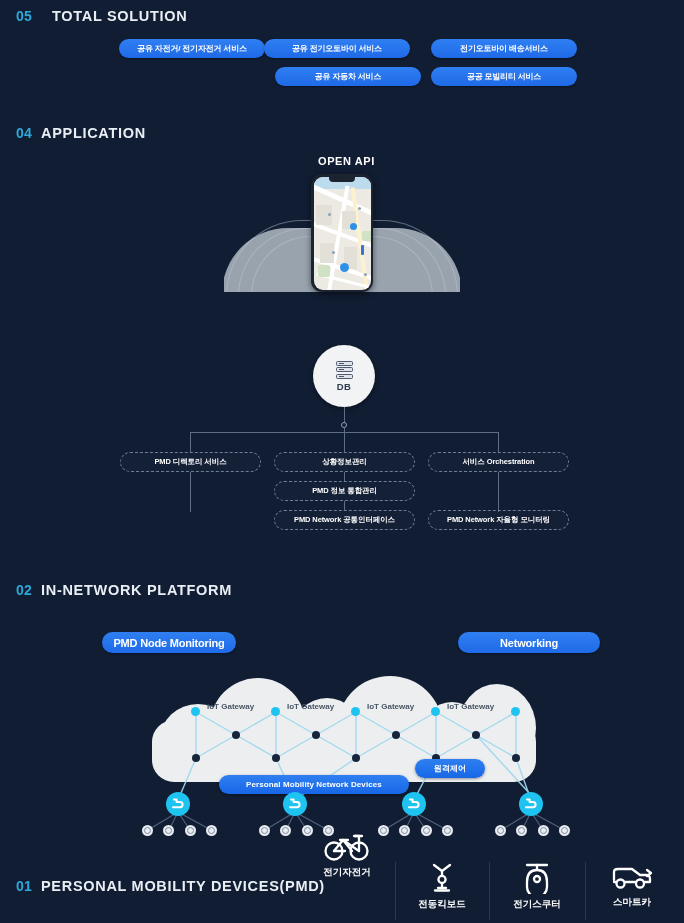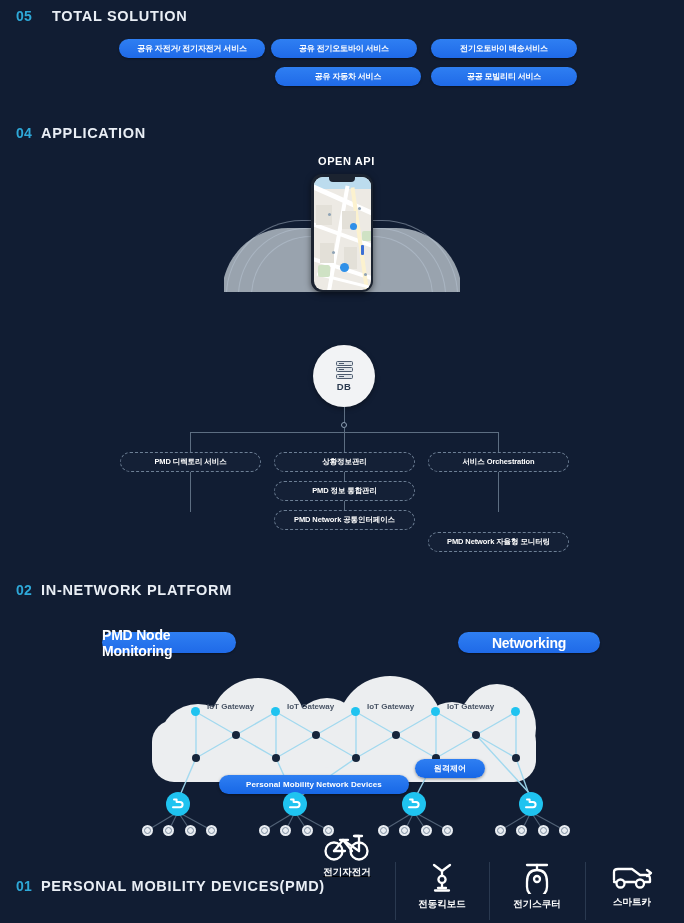--- a/index.html
+++ b/index.html
@@ -18,21 +18,21 @@
 
   
   .pill {
     position: absolute; height: 19px; border-radius: 10px;
     background: linear-gradient(180deg,#2f7ff2 0%, #1f6ae8 100%);
     color: #ffffff; font-size: 8px; font-weight: bold;
     display: flex; align-items: center; justify-content: center;
     letter-spacing: -.2px;
     box-shadow: 0 1px 2px rgba(0,0,0,.35);
   }
-  .pill-lg { height: 21px; border-radius: 11px; font-size: 14px; }
+  .pill-lg { height: 21px; border-radius: 11px; font-size: 11px; }
 
   
   .openapi { position: absolute; color: #ffffff; font-size: 11px; font-weight: bold; letter-spacing: .6px; }
   .dome-wrap { position: absolute; overflow: hidden; }
   .dome {
     position: absolute; left: 0; top: 0;
     width: 240px; height: 120px;
     border-top-left-radius: 120px; border-top-right-radius: 120px;
     background: #99a3ae;
   }
@@ -139,21 +139,21 @@
 <body>
 
 <div class="page">
 
   <div class="sec-head" style="left:16px; top:8px;gap:20px;">
     <span class="sec-num">05</span>
     <span class="sec-title">TOTAL SOLUTION</span>
   </div>
 
   <div class="pill" style="left:119px; top:39px; width:146px;">공유 자전거/ 전기자전거 서비스</div>
-  <div class="pill" style="left:271px; top:39px; width:146px;">공유 전기오토바이 서비스</div>
+  <div class="pill" style="left:264px; top:39px; width:146px;">공유 전기오토바이 서비스</div>
   <div class="pill" style="left:431px; top:39px; width:146px;">전기오토바이 배송서비스</div>
   <div class="pill" style="left:275px; top:67px; width:146px;">공유 자동차 서비스</div>
   <div class="pill" style="left:431px; top:67px; width:146px;">공공 모빌리티 서비스</div>
 
   <div class="sec-head" style="left:16px; top:125px;">
     <span class="sec-num">04</span>
     <span class="sec-title">APPLICATION</span>
   </div>
 
   <div class="openapi" style="left:318px; top:155px;">OPEN API</div>
@@ -216,21 +216,21 @@
   <div class="conn conn-v" style="left:344px; top:501px; height:9px;"></div>
   <div class="conn conn-v" style="left:498px; top:472px; height:40px;"></div>
 
   <div class="svc-box" style="left:120px; top:452px; width:141px;">PMD 디렉토리 서비스</div>
   <div class="svc-box" style="left:274px; top:452px; width:141px;">상황정보관리</div>
   <div class="svc-box" style="left:428px; top:452px; width:141px;">서비스 Orchestration</div>
 
   <div class="svc-box" style="left:274px; top:481px; width:141px;">PMD 정보 통합관리</div>
 
   <div class="svc-box" style="left:274px; top:510px; width:141px;">PMD Network 공통인터페이스</div>
-  <div class="svc-box" style="left:428px; top:510px; width:141px;margin-top:22px;">PMD Network 자율형 모니터링</div>
+  <div class="svc-box" style="left:428px; top:510px; width:141px;">PMD Network 자율형 모니터링</div>
 
   <div class="sec-head" style="left:16px; top:582px;">
     <span class="sec-num">02</span>
     <span class="sec-title">IN-NETWORK PLATFORM</span>
   </div>
 
   <div class="pill pill-lg" style="left:102px; top:632px; width:134px;">PMD Node Monitoring</div>
   <div class="pill pill-lg" style="left:458px; top:632px; width:142px;">Networking</div>
 
   <div class="cloud" style="left:152px; top:676px; width:384px; height:106px;">
@@ -365,21 +365,21 @@
 
   <div class="sec-head" style="left:16px; top:878px;">
     <span class="sec-num">01</span>
     <span class="sec-title">PERSONAL MOBILITY DEVICES(PMD)</span>
   </div>
 
   <div class="divider" style="left:395px; top:862px; height:58px;"></div>
   <div class="divider" style="left:489px; top:862px; height:58px;"></div>
   <div class="divider" style="left:585px; top:862px; height:58px;"></div>
 
-  <div class="dev-item" style="left:310px; top:830px; width:74px;text-decoration:underline;">
+  <div class="dev-item" style="left:310px; top:830px; width:74px;">
     <svg width="46" height="32" viewBox="0 0 46 32">
       <g stroke="#ffffff" stroke-width="2.3" fill="none" stroke-linecap="round" stroke-linejoin="round">
         <circle cx="10" cy="21" r="8.5"></circle>
         <circle cx="35" cy="21" r="8.5"></circle>
         <path d="M10 21 L19 10 L28 21"></path>
         <path d="M19 10 L35 21"></path>
         <path d="M16 10 L24 10"></path>
         <path d="M30 6 L35 6 L35 21"></path>
         <path d="M31 6 L38 6"></path>
         <path d="M10 21 L21 21"></path>

